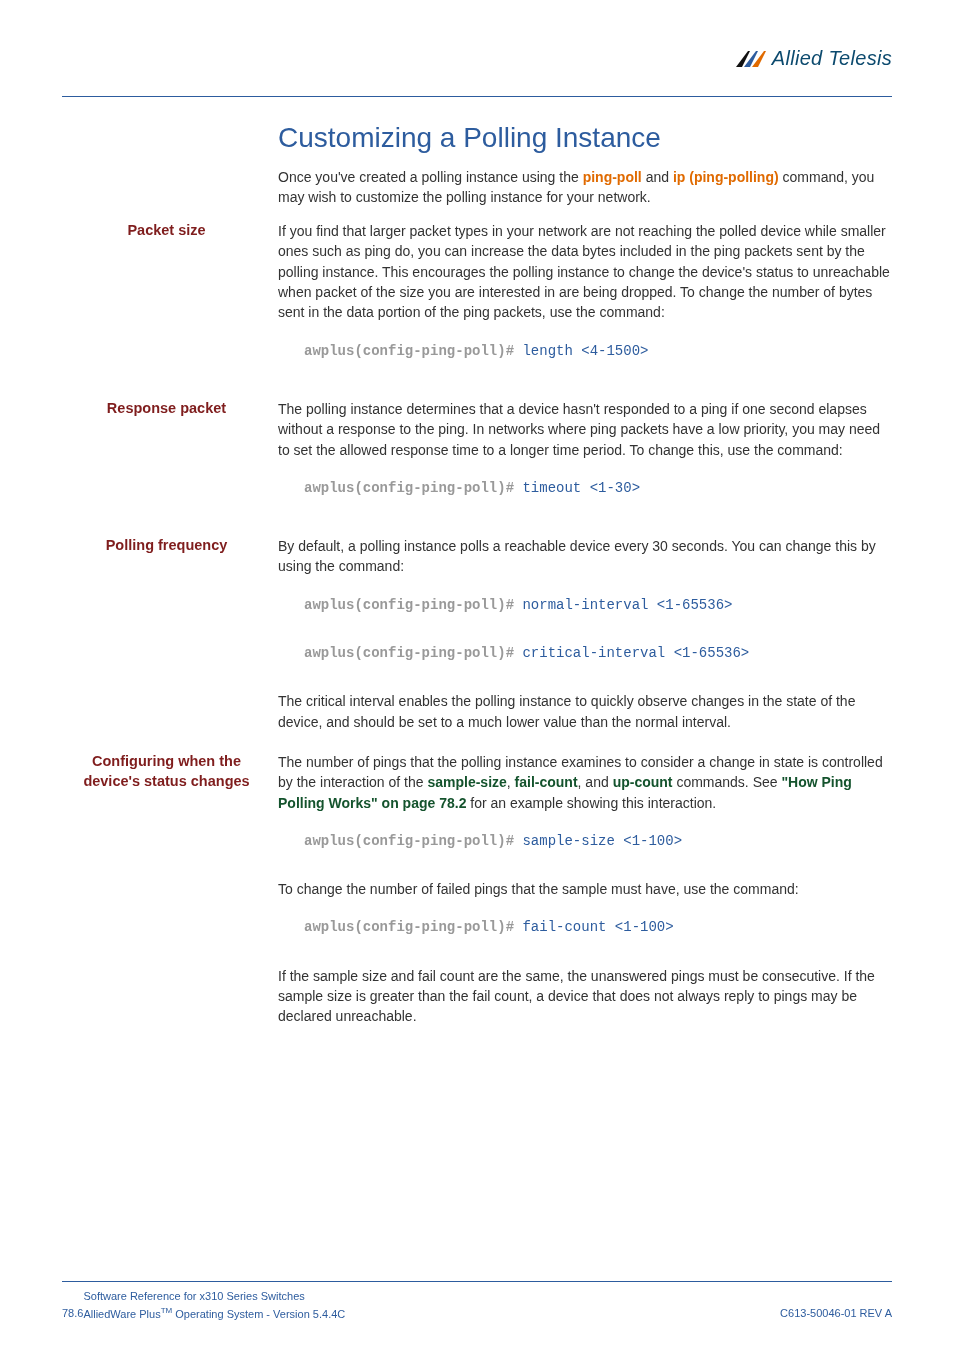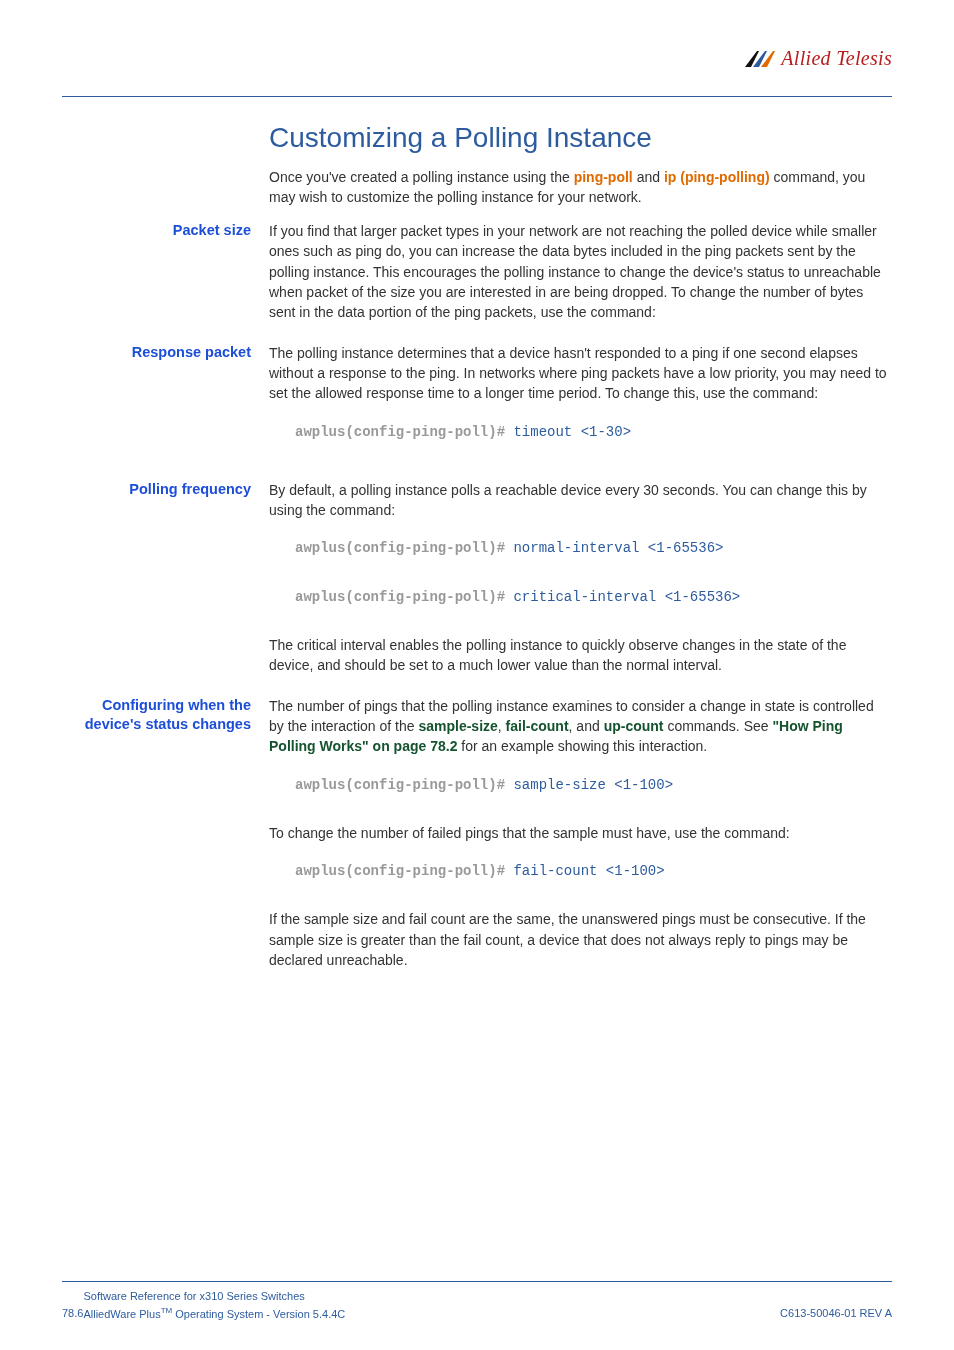--- a/index.html
+++ b/index.html
@@ -16,50 +16,50 @@
   .header {
     position: absolute;
     top: 44px;
     right: 62px;
     display: flex;
     align-items: center;
     gap: 6px;
   }
   .logo-mark { width: 30px; height: 16px; }
   .brand {
-    font-family: Liberation Serif, serif;
+    font-family: Liberation Sans, sans-serif;
     font-style: italic;
     font-size: 20px;
-    color: #b91c1c;
+    color: #0c4a6e;
     font-weight: 400;
     letter-spacing: 0.3px;
     text-align: right;
   }
   .top-rule {
     position: absolute;
     top: 96px;
     left: 62px;
     right: 62px;
     border-top: 1px solid #2d5c9e;
   }
   .content {
     position: absolute;
     top: 118px;
-    left: 64px;
+    left: 73px;
     right: 62px;
   }
   .row {
     display: flex;
     margin-bottom: 10px;
   }
   .side-label {
     flex: 0 0 205px;
-    text-align: right;
+    text-align: center;
     padding-right: 18px;
-    color: #1d4ed8;
+    color: #7f1d1d;
     font-weight: 600;
     font-size: 14.5px;
     line-height: 1.35;
   }
   .body-col {
     flex: 1;
     color: #333;
   }
   h1 {
     color: #2d5c9e;
@@ -121,20 +121,21 @@
   <h1>Customizing a Polling Instance</h1>
 
   <p class="intro-block">
     <span>Once you've created a polling instance using the </span><span class="link">ping-poll</span><span> and </span><span class="link">ip (ping-polling)</span><span> command, you may wish to customize the polling instance for your network.</span>
   </p>
 
   <div class="row">
     <div class="side-label">Packet size</div>
     <div class="body-col">
       <p>If you find that larger packet types in your network are not reaching the polled device while smaller ones such as ping do, you can increase the data bytes included in the ping packets sent by the polling instance. This encourages the polling instance to change the device's status to unreachable when packet of the size you are interested in are being dropped. To change the number of bytes sent in the data portion of the ping packets, use the command:</p>
+      <div class="code-block"><span class="prompt">awplus(config-ping-poll)# </span><span class="cmd">length &lt;4-1500&gt;</span></div>
     </div>
   </div>
 
   <div class="row">
     <div class="side-label">Response packet</div>
     <div class="body-col">
       <p>The polling instance determines that a device hasn't responded to a ping if one second elapses without a response to the ping. In networks where ping packets have a low priority, you may need to set the allowed response time to a longer time period. To change this, use the command:</p>
       <div class="code-block"><span class="prompt">awplus(config-ping-poll)# </span><span class="cmd">timeout &lt;1-30&gt;</span></div>
     </div>
   </div>

